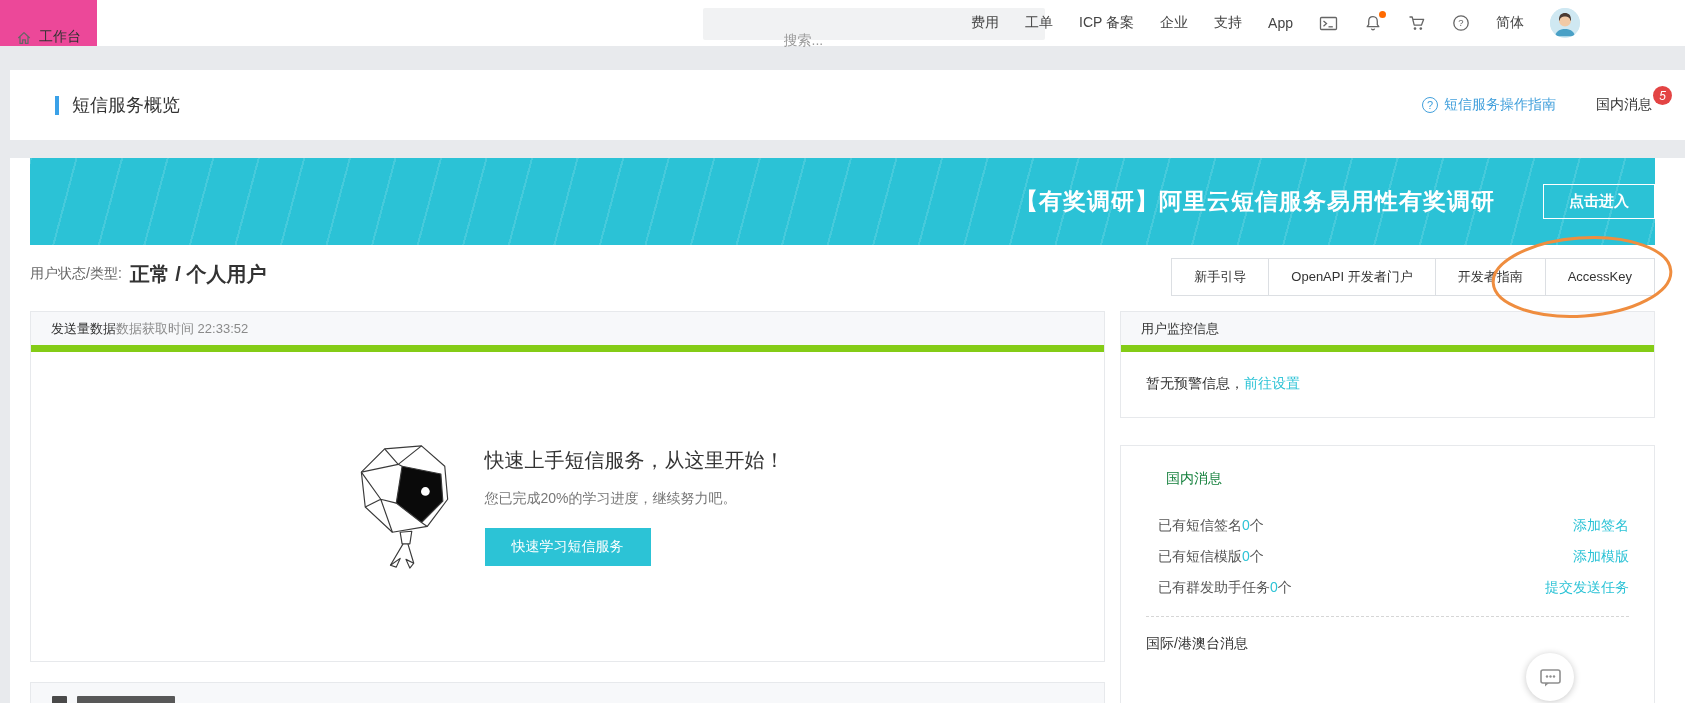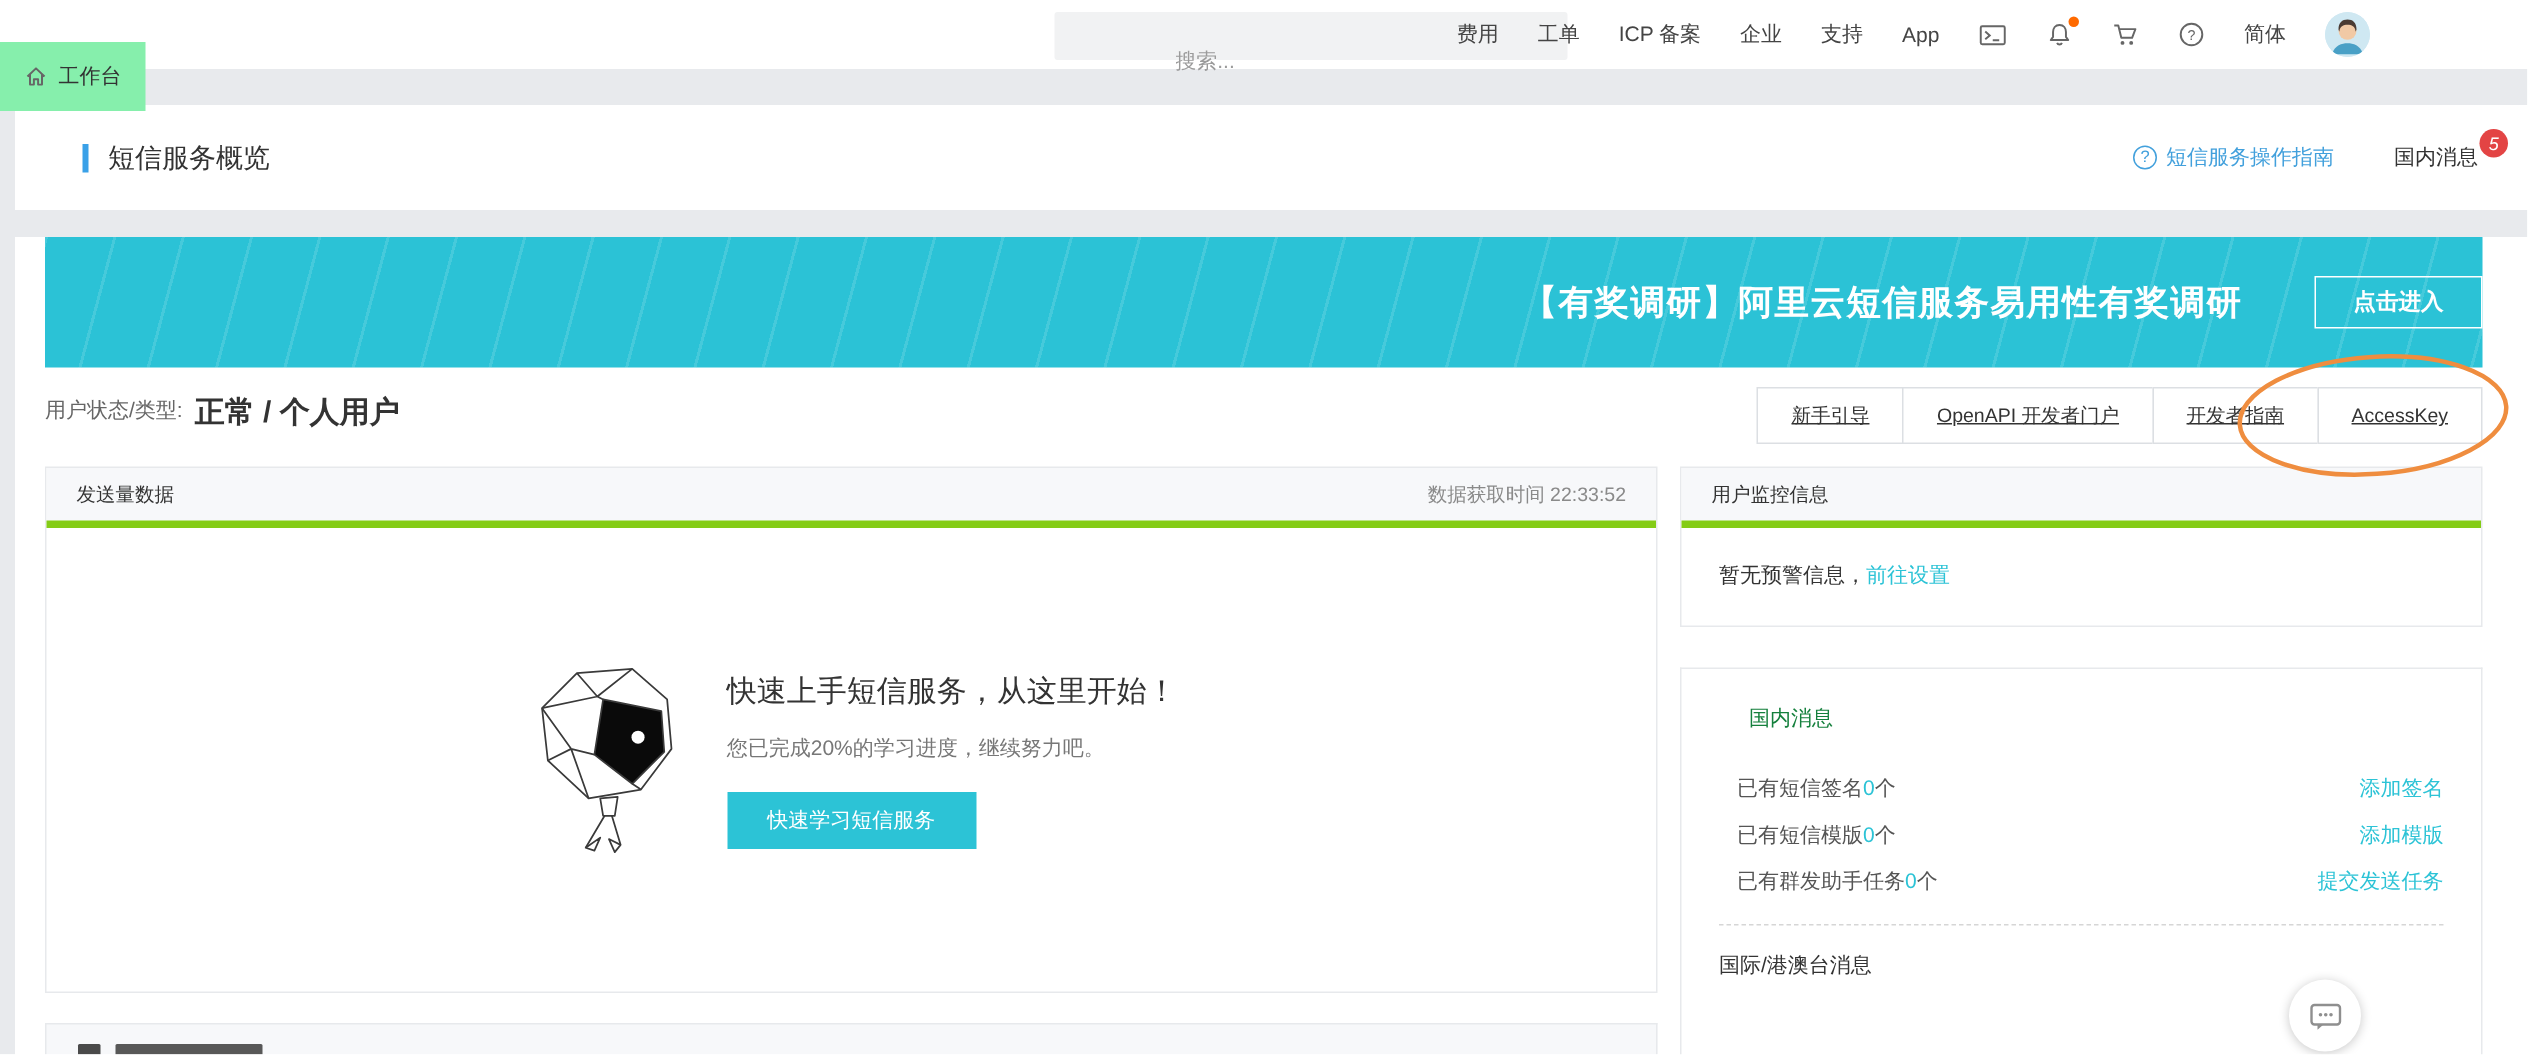--- a/index.html
+++ b/index.html
@@ -2,22 +2,22 @@
 <html><head>
 <meta charset="utf-8">
 <style>
   * { margin:0; padding:0; box-sizing:border-box; }
   html,body { background:#fff; }
   .screen { position:relative; width:1685px; height:703px; overflow:hidden; background:#fff;
             font-family:"Liberation Sans","DejaVu Sans",sans-serif; color:#333; }
 
   
   .topbar { position:absolute; left:0; top:0; width:100%; height:46px; background:#fff; z-index:6; }
-  .wb { position:absolute; left:0; top:0; width:97px; height:46px; background:#86efac;
-        display:flex; align-items:center; justify-content:center; gap:7px; font-size:14px; color:#333; cursor:pointer;margin-top:28px; }
+  .wb { position:absolute; left:0; top:0; width:97px; height:46px; background:#ec4899;
+        display:flex; align-items:flex-end; justify-content:center; gap:7px; font-size:14px; color:#333; cursor:pointer; }
   .search { position:absolute; left:703px; top:8px; width:342px; height:30px; background:#f1f2f3;
             border-radius:2px; display:flex; align-items:center; padding:16px 10px; gap:8px;flex-direction:column; }
   .search input { flex:1; border:0; background:transparent; outline:none; font-size:14px; color:#333; }
   .search input::placeholder { color:#9b9b9b; }
   .topmenu { position:absolute; right:105px; top:0; height:46px; display:flex; align-items:center; gap:26px;
              font-size:14px; color:#444; }
   .topmenu .mi { cursor:pointer; white-space:nowrap; }
   .ticon { display:flex; align-items:center; cursor:pointer; position:relative; }
   .dot { position:absolute; top:-3px; right:-4px; width:7px; height:7px; border-radius:50%; background:#ff6a00; }
   .avatar { width:30px; height:30px; border-radius:50%; overflow:hidden; cursor:pointer; background:#cfe8f2; }
@@ -47,28 +47,28 @@
   .btext { color:#fff; font-size:23px; font-weight:700; letter-spacing:1px; }
   .bbtn { margin-left:48px; background:transparent; border:1px solid #fff; color:#fff; font-size:15px;
           padding:7px 25px; cursor:pointer;font-weight:bold; }
 
   
   .statusrow { position:absolute; left:30px; top:256px; height:36px; display:flex; align-items:center; }
   .statusrow .lbl { font-size:14px; color:#666; }
   .statusrow .val { font-size:20px; font-weight:700; color:#333; margin-left:8px; }
   .btngroup { position:absolute; right:30px; top:258px; display:flex; z-index:2; }
   .gbtn { background:#fff; border:1px solid #dcdfe3; margin-left:-1px; height:38px; line-height:36px;
-          padding:0 22px; font-size:13px; color:#333; cursor:pointer; white-space:nowrap;text-decoration:underline; }
+          padding:0 22px; font-size:13px; color:#333; cursor:pointer; white-space:nowrap; }
   .gbtn:first-child { margin-left:0; }
   .annot { position:absolute; left:1490px; top:234px; width:185px; height:86px; z-index:5; pointer-events:none; }
 
   
   .card { position:absolute; background:#fff; border:1px solid #e7e9ec; }
-  .chead { height:40px; background:#f7f8fa; border-bottom:5px solid #84cc16; display:flex; align-items:center;
-           justify-content:space-between; padding:0 20px; font-size:13px; color:#333; }
+  .chead { height:40px; background:#f7f8fa; border-bottom:7px solid #84cc16; display:flex; align-items:center;
+           justify-content:flex-start; padding:0 20px; font-size:13px; color:#333; }
   .chead .time { color:#8a8a8a; }
 
   .leftcard { left:30px; top:311px; width:1075px; height:351px; }
   .lbody { height:309px; display:flex; align-items:center; justify-content:center; gap:26px; }
   .ltext h2 { font-size:20px; font-weight:400; color:#333; }
   .ltext p { font-size:14px; color:#777; margin-top:16px; }
   .cta { margin-top:20px; background:#2cc3d6; border:0; color:#fff; font-size:14px; padding:10px 27px; cursor:pointer; }
 
   .mcard { left:1120px; top:311px; width:535px; height:107px; }
   .mbody { padding:23px 25px; font-size:14px; color:#333; }

